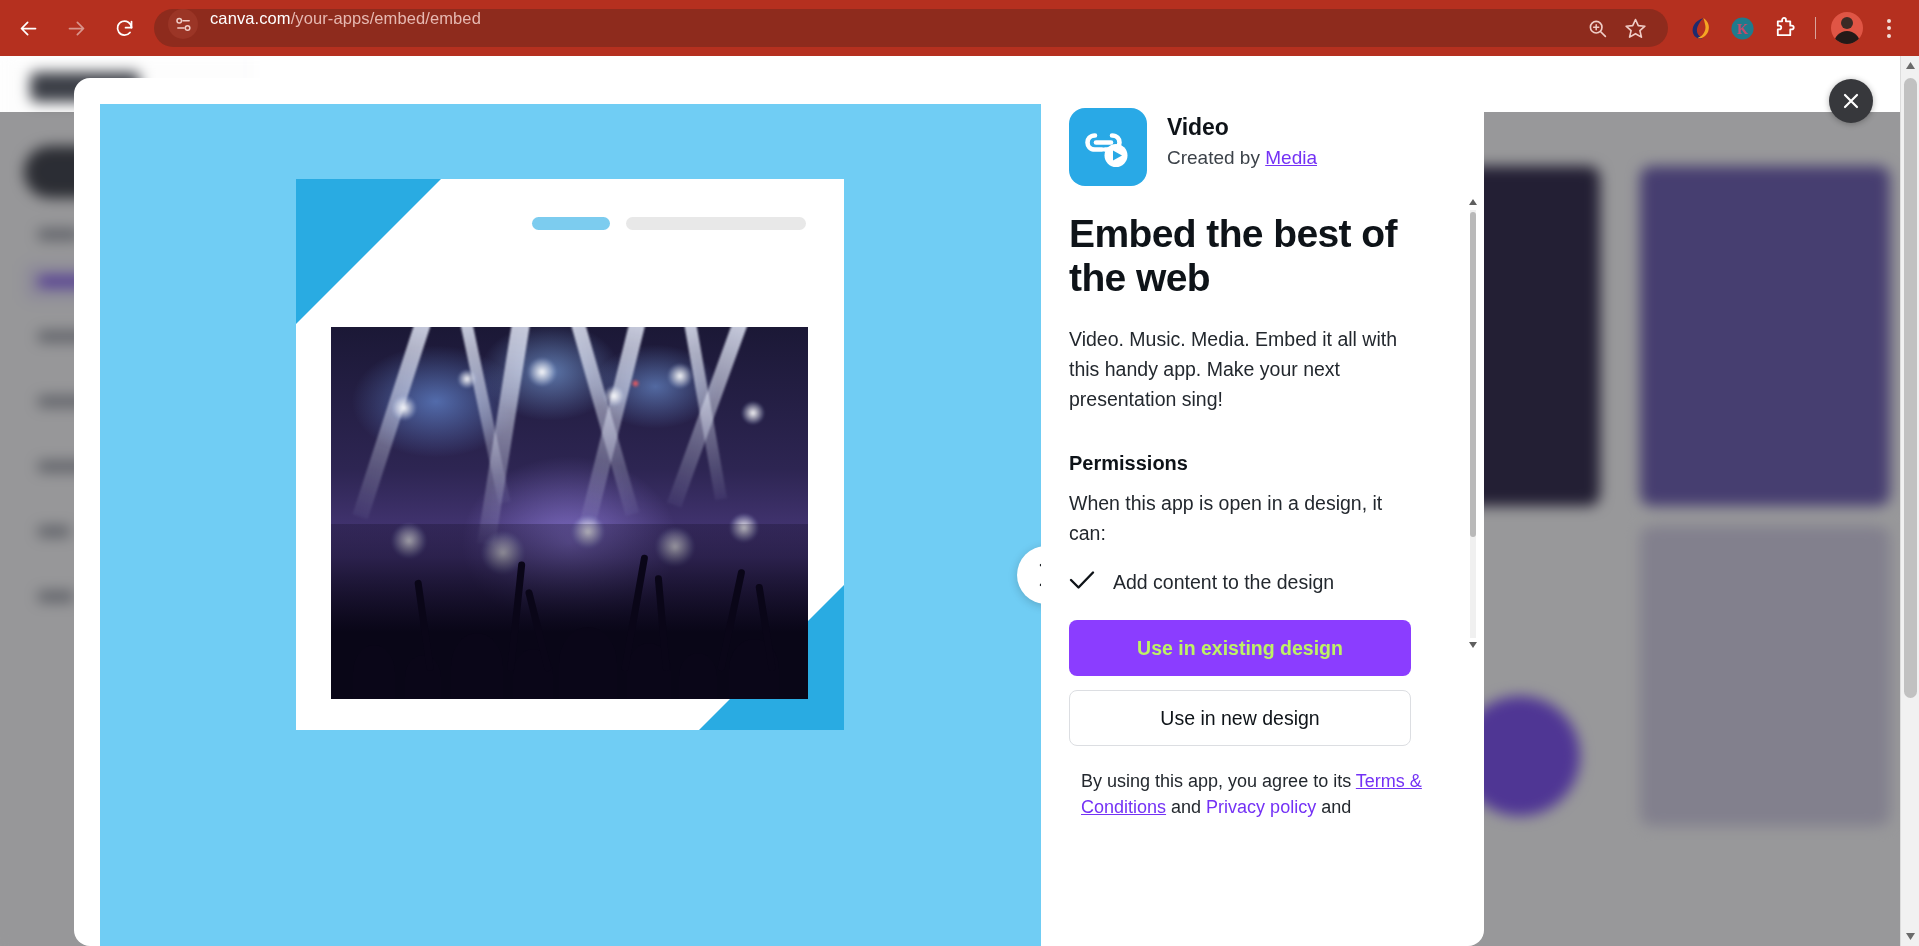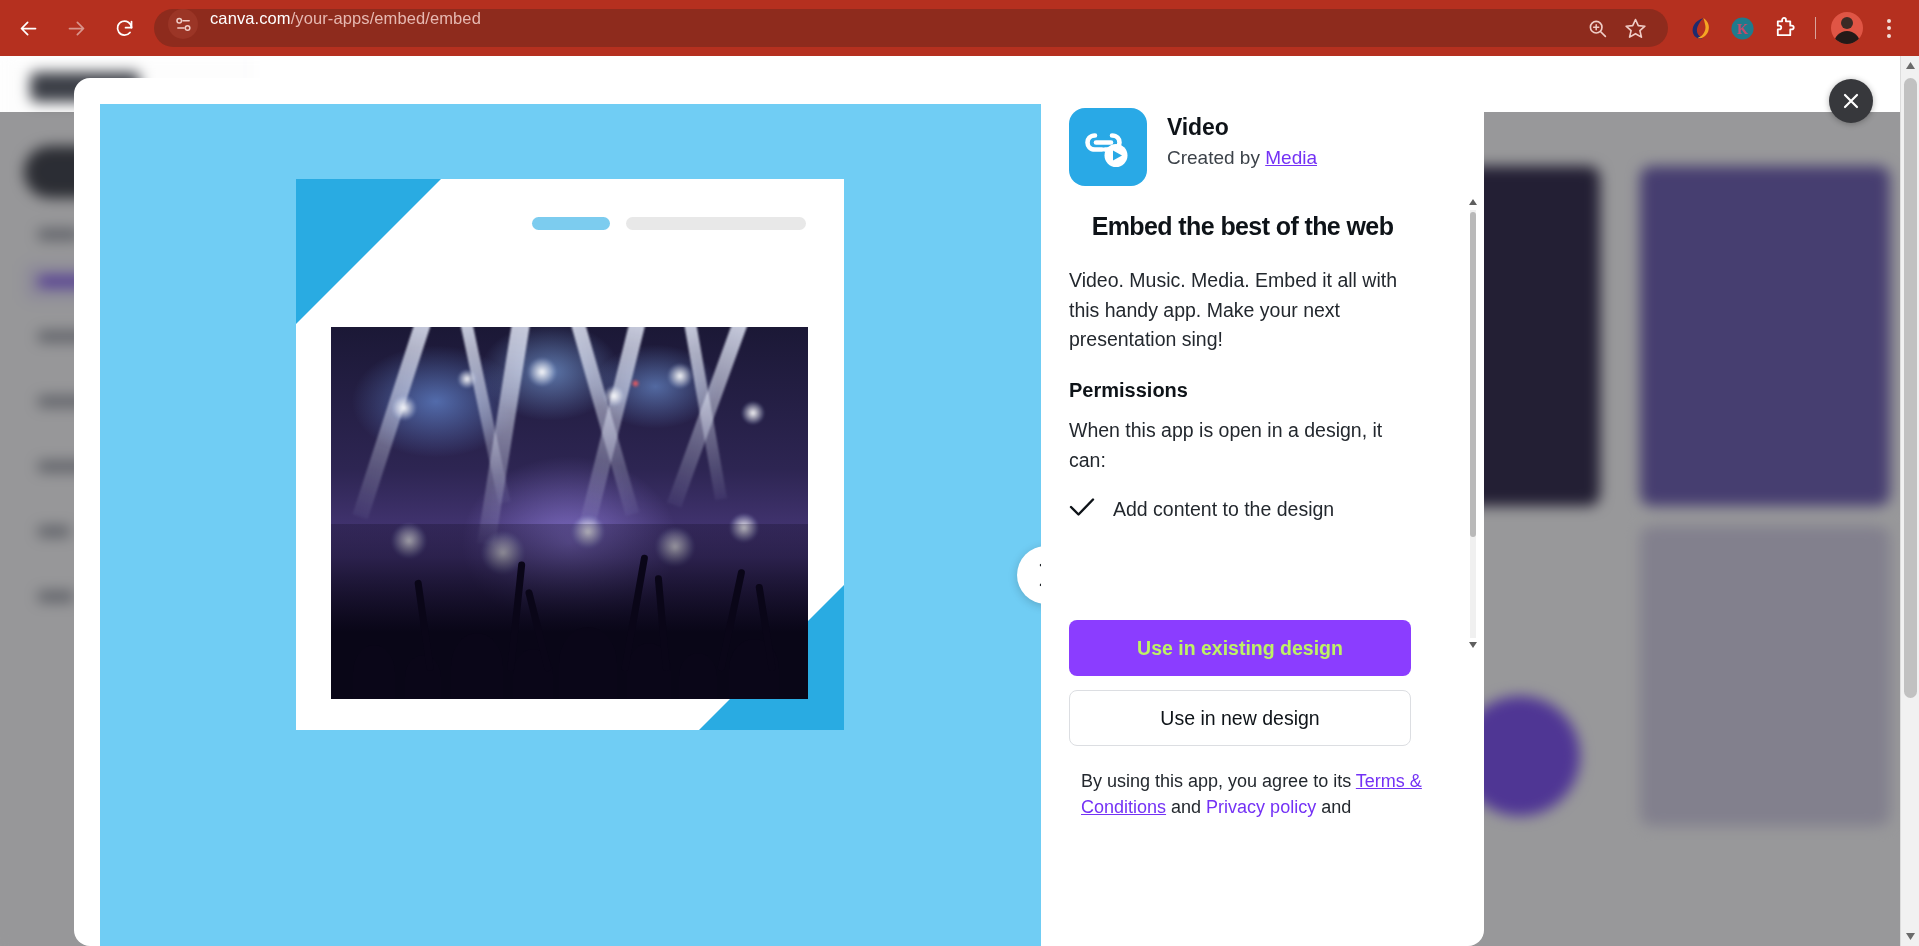--- a/index.html
+++ b/index.html
@@ -303,30 +303,30 @@
   .app-author a { color: #7432f5; text-decoration: underline; }
 
   .scroll-area {
     margin-top: 26px;
     height: 398px;
     overflow: hidden;
     position: relative;
     padding-right: 28px;
   }
   .app-title {
-    font-size: 25px; font-weight: 700; line-height: 1.12;
-    color: #0e1318; letter-spacing: -0.6px; text-align: center;
+    font-size: 39px; font-weight: 700; line-height: 1.12;
+    color: #0e1318; letter-spacing: -0.6px;
   }
   .app-desc {
     margin-top: 26px;
     font-size: 19.5px; line-height: 1.52; color: #23282e;
     max-width: 330px;
   }
   .perm-title {
-    margin-top: 24px;
+    margin-top: 38px;
     font-size: 20px; font-weight: 700; color: #0e1318;
   }
   .perm-intro {
     margin-top: 14px;
     font-size: 19.5px; line-height: 1.52; color: #23282e;
     max-width: 330px;
   }
   .perm-item {
     margin-top: 22px;
     display: flex; align-items: center; gap: 18px;

